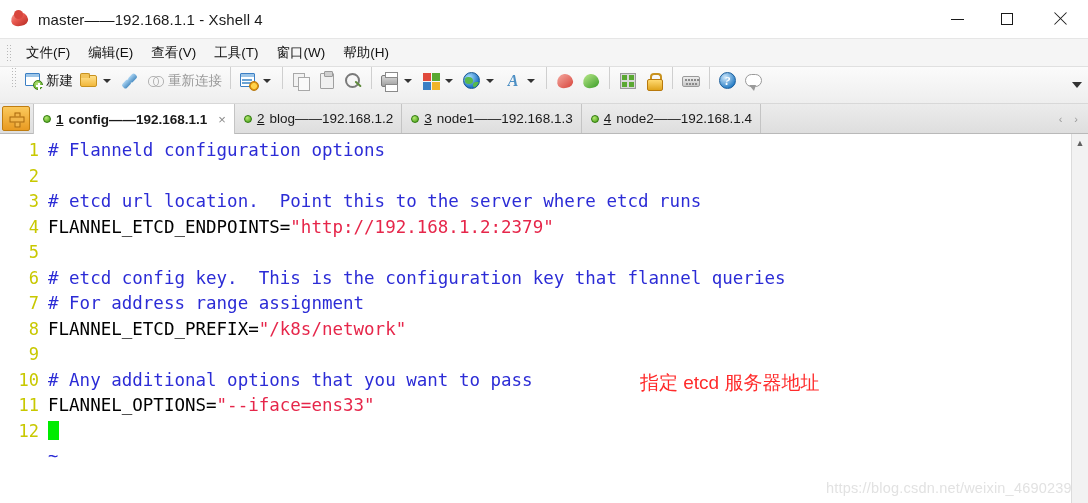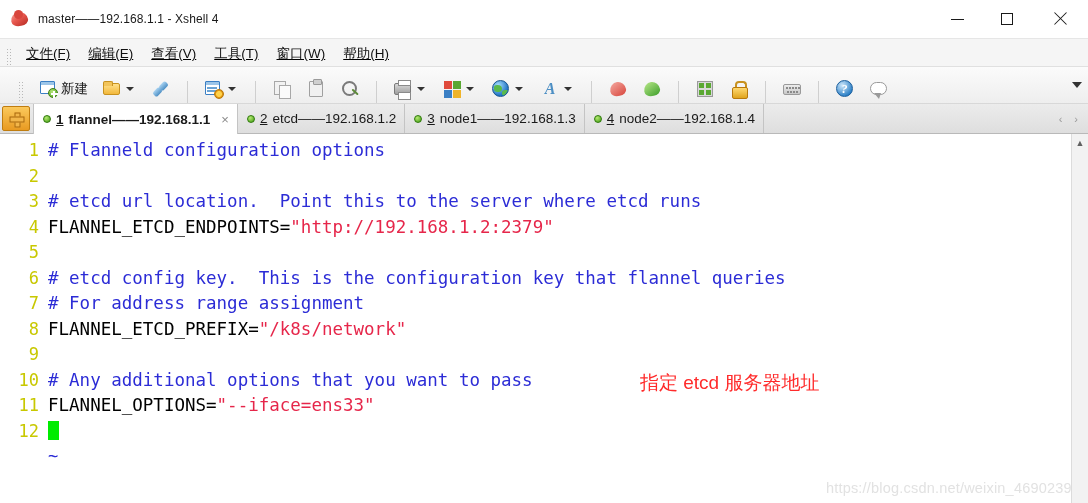--- a/index.html
+++ b/index.html
@@ -34,21 +34,21 @@
     border-radius: 50% 50% 45% 45% / 60% 60% 40% 40%;
     transform: rotate(-8deg);
   }
   .title-icon .sh2 {
     position: absolute; left: 4px; top: 1px;
     width: 9px; height: 9px;
     background: #d8463d;
     border-radius: 50%;
   }
   .title-text {
-    font-size: 12px; color: #1a1a1a; letter-spacing: 0.1px;
+    font-size: 15px; color: #1a1a1a; letter-spacing: 0.1px;
     white-space: nowrap;
   }
   .win-controls { margin-left: auto; display: flex; height: 100%; }
   .win-btn {
     width: 50px; height: 100%;
     display: flex; align-items: center; justify-content: center;
     color: #1a1a1a;
   }
   .win-btn:last-child { width: 56px; }
   .wb-min { width: 13px; height: 1px; background: #1a1a1a; }
@@ -57,43 +57,42 @@
   .wb-close:before, .wb-close:after {
     content: ""; position: absolute; left: -1px; top: 6px;
     width: 17px; height: 1px; background: #1a1a1a;
   }
   .wb-close:before { transform: rotate(45deg); }
   .wb-close:after { transform: rotate(-45deg); }
 
   
   .menubar {
     height: 28px; min-height: 28px;
-    display: flex; align-items: flex-end;
+    display: flex; align-items: center;
     background: #f5f5f5;
     border-bottom: 1px solid #e0e0e0;
     padding-left: 6px;
-    text-decoration: underline;
   }
   .menu-grip {
     width: 5px; height: 18px; margin-right: 6px;
     background-image: radial-gradient(#b8b8b8 40%, transparent 41%);
     background-size: 3px 3px;
   }
   .menu-item {
     padding: 3px 9px; font-size: 13.5px; color: #111;
     white-space: nowrap;
   }
 
   
   .toolbar {
     height: 37px; min-height: 37px;
-    display: flex; align-items: flex-end;
+    display: flex; align-items: flex-start;
     background: linear-gradient(#fbfbfb, #eeeeee);
     border-bottom: 1px solid #d8d8d8;
-    padding-left: 18px; position: relative; gap: 8px;
+    padding-left: 11px; position: relative;
   }
   .tb-grip {
     width: 5px; height: 22px; margin-right: 5px;
     background-image: radial-gradient(#b8b8b8 40%, transparent 41%);
     background-size: 3px 3px;
   }
   .tb-item {
     display: flex; align-items: center; height: 28px;
     padding: 0 3px; gap: 2px;
   }
@@ -397,20 +396,26 @@
         </span>
       <span class="caret"></span>
     </div>
 
     <div class="tb-item">
       <span class="ico">
           <i class="ic-plug"></i>
         </span>
     </div>
 
+    <div class="tb-item">
+      <span class="ico">
+          <i class="ic-link"></i>
+        </span>
+      <span class="tb-label dis">重新连接</span>
+    </div>
 
     <div class="tb-sep"></div>
 
     <div class="tb-item">
       <span class="ico">
           <i class="ic-props"></i>
           <i class="ic-props-gear"></i>
         </span>
       <span class="caret"></span>
     </div>
@@ -511,28 +516,28 @@
   </div>
 
   <div class="tabbar">
     <div class="newtab-btn">
       <span class="plus"></span>
     </div>
 
     <div class="tab active">
       <span class="tab-dot"></span>
       <span class="tab-num">1</span>
-      <span>flannel——192.168.1.1</span>
+      <span>config——192.168.1.1</span>
       <span class="tab-close">×</span>
     </div>
 
     <div class="tab">
       <span class="tab-dot"></span>
       <span class="tab-num">2</span>
-      <span>etcd——192.168.1.2</span>
+      <span>blog——192.168.1.2</span>
     </div>
 
     <div class="tab">
       <span class="tab-dot"></span>
       <span class="tab-num">3</span>
       <span>node1——192.168.1.3</span>
     </div>
 
     <div class="tab">
       <span class="tab-dot"></span>

